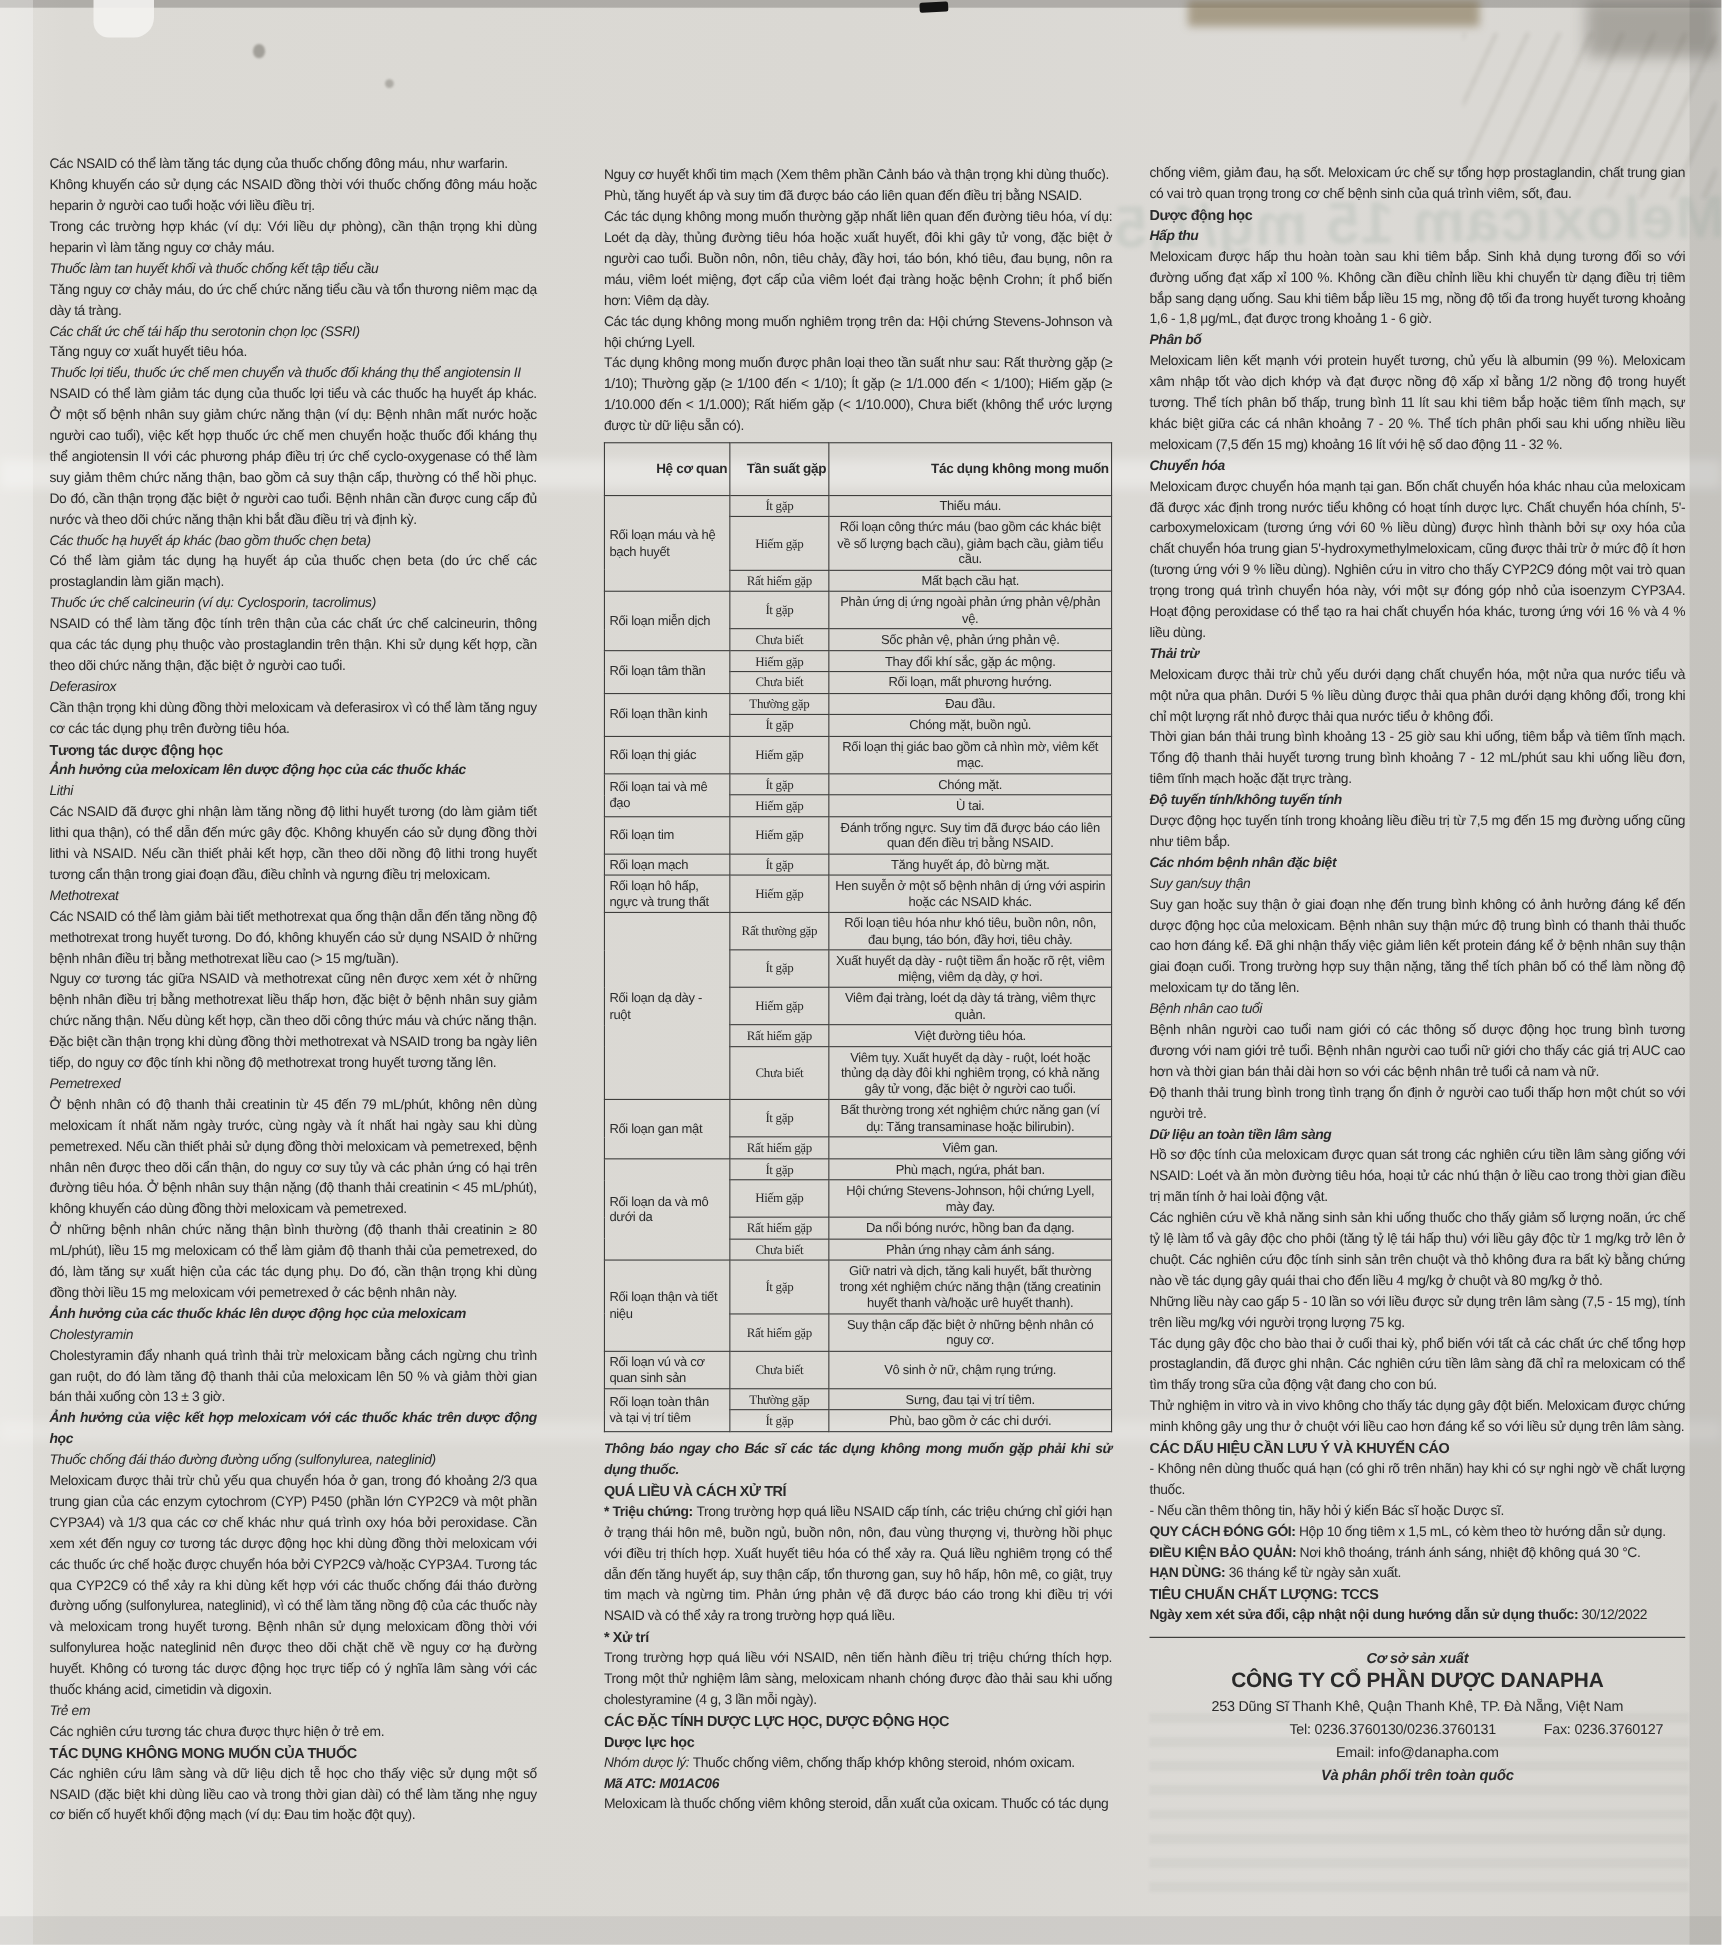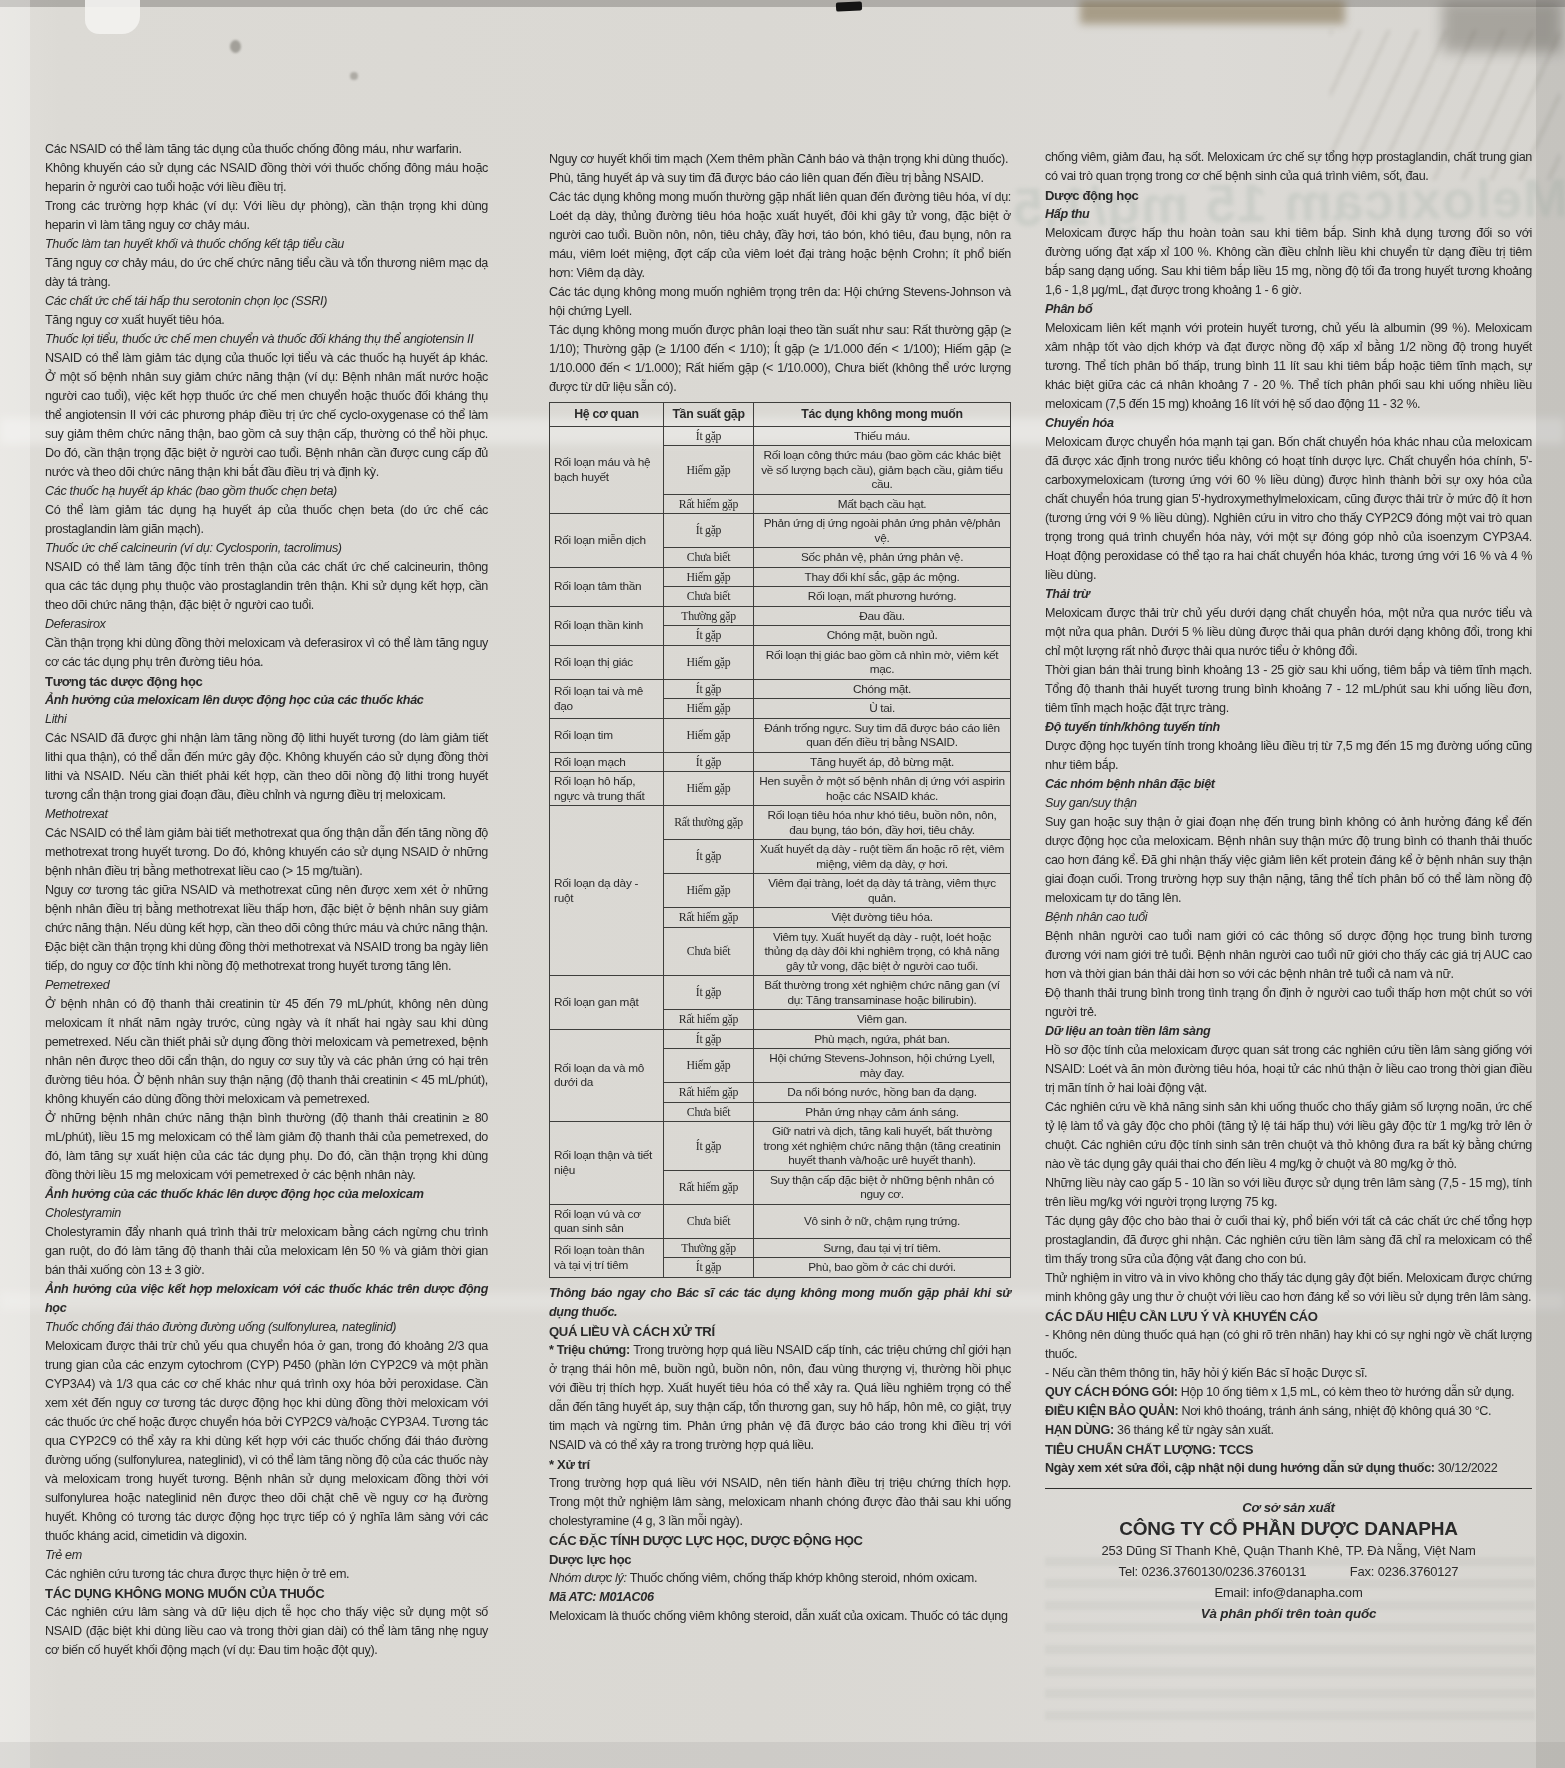--- a/index.html
+++ b/index.html
@@ -39,31 +39,31 @@
   #col-right{left:1045px;top:148px;width:487px;}
   .blk{margin:0;}
   .s-i{font-style:italic;}
   .s-b{font-weight:700;font-size:13.1px;}
   .s-bi{font-weight:700;font-style:italic;}
   .lead-b{font-weight:700;}
   .lead-bi{font-weight:400;font-style:italic;}
   
   table{border-collapse:collapse;width:100%;margin:5px 0 6px;font-size:11.8px;line-height:14.5px;letter-spacing:-0.3px;}
   th,td{border:1px solid #3e3e3c;padding:2px 4px;vertical-align:middle;}
-  th{font-size:12.3px;text-align:center;padding:4px 2px;font-weight:700;}
+  th{font-size:12.3px;text-align:right;padding:16px 2px;font-weight:700;}
   td.organ{text-align:left;}
   td.freq{text-align:center;font-family:Liberation Serif, serif;}
   td.effect{text-align:center;}
   
   .rule{border:none;border-top:1.5px solid #2e2e2c;margin:10px 0 9px;}
   .mfr{text-align:center;margin-top:8px;letter-spacing:-0.2px;}
   .mfr-role{font-style:italic;font-weight:700;font-size:13.2px;margin:0;}
   .mfr-name{font-weight:700;font-size:19px;margin:2px 0 3px;letter-spacing:-0.2px;}
   .mfr-addr{font-size:13px;margin:0 0 2px;}
-  .mfr-telfax{font-size:13px;margin:0 0 2px;}
+  .mfr-telfax{font-size:13px;margin:0 0 2px;text-align:right;}
   .mfr-telfax span{display:inline-block;margin:0 20px;}
   .mfr-email{font-size:13px;margin:0 0 2px;}
   .mfr-dist{font-weight:700;font-style:italic;font-size:13.4px;margin:0;}
 </style>
 </head>
 <body>
 
 <div class="artifact" id="top-edge-shade"></div>
 <div class="artifact" id="top-left-notch"></div>
 <div class="artifact" id="top-center-smudge"></div>

